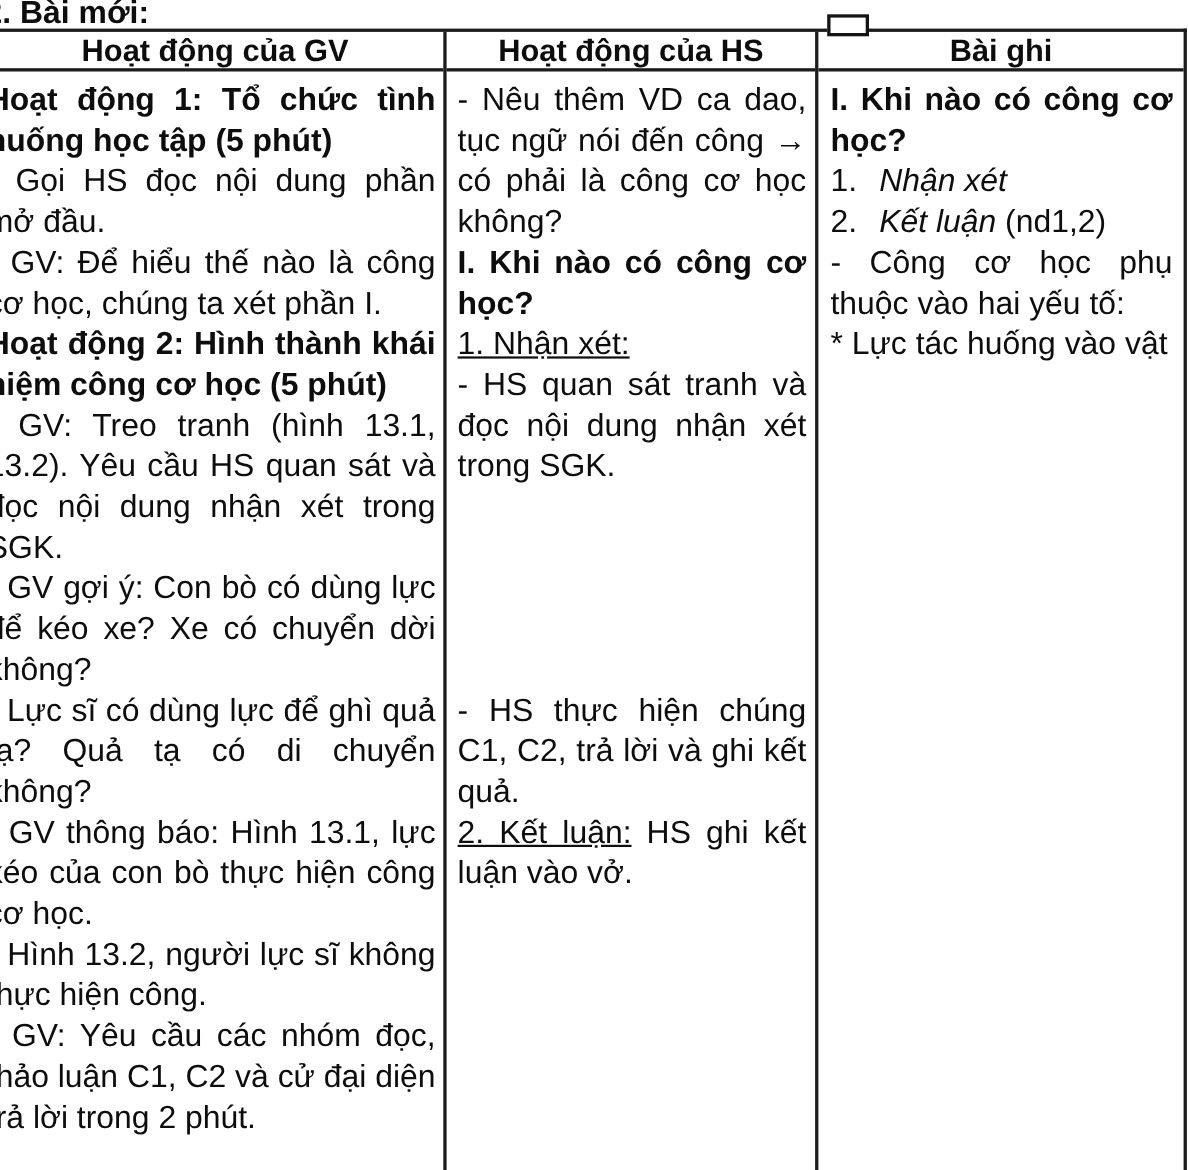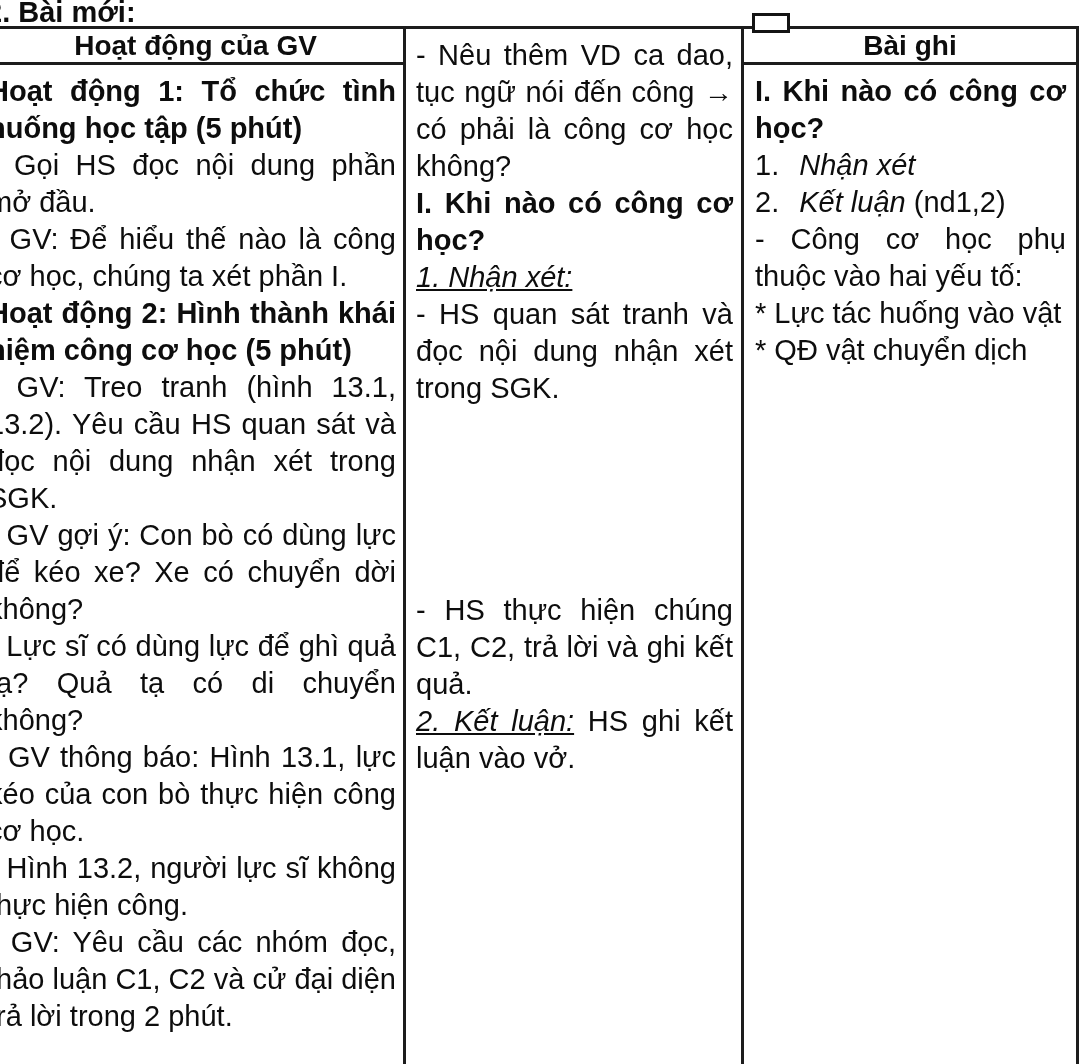--- a/index.html
+++ b/index.html
@@ -51,21 +51,21 @@
     flex: 1;
     font-size: 29px;
     line-height: 37px;
     text-align: justify;
   }
   .cell-gv { padding: 8px 7px 0 0; }
   .cell-hs { padding: 8px 8px 0 10px; }
   .cell-bg { padding: 8px 10px 0 11px; }
   .cell p { margin: 0; text-align: justify; }
   .b  { font-weight: bold; }
-  .iu { font-style: italic; text-decoration: underline; }
+  .iu { text-decoration: underline; }
   .bi { font-weight: normal; font-style: italic; margin-left: 12px; }
   .gap-hs { height: 185px; }
   .offset-bg { margin-top: 226px; }
   .mini-box {
     position: absolute;
     left: 752px;
     top: 13px;
     width: 32px;
     height: 14px;
     background: #ffffff;
@@ -94,37 +94,37 @@
         <p>- GV: Treo tranh (hình 13.1, 13.2). Yêu cầu HS quan sát và đọc nội dung nhận xét trong SGK.</p>
         <p>- GV gợi ý: Con bò có dùng lực để kéo xe? Xe có chuyển dời không?</p>
         <p>- Lực sĩ có dùng lực để ghì quả tạ? Quả tạ có di chuyển không?</p>
         <p>- GV thông báo: Hình 13.1, lực kéo của con bò thực hiện công cơ học.</p>
         <p>- Hình 13.2, người lực sĩ không thực hiện công.</p>
         <p>- GV: Yêu cầu các nhóm đọc, thảo luận C1, C2 và cử đại diện trả lời trong 2 phút.</p>
       </div>
     </div>
 
     <div class="col col-hs col-divider">
+      <div class="hdr">Hoạt động của HS</div>
       <div class="cell cell-hs">
         <p>- Nêu thêm VD ca dao, tục ngữ nói đến công → có phải là công cơ học không?</p>
         <p class="b">I. Khi nào có công cơ học?</p>
         <p class="iu">1. Nhận xét:</p>
         <p>- HS quan sát tranh và đọc nội dung nhận xét trong SGK.</p>
         <div class="gap-hs"></div>
         <p>- HS thực hiện chúng C1, C2, trả lời và ghi kết quả.</p>
         <p><span class="iu">2. Kết luận:</span><span> HS ghi kết luận vào vở.</span></p>
       </div>
     </div>
 
     <div class="col col-bg">
       <div class="hdr">Bài ghi</div>
       <div class="cell cell-bg">
         <p class="b offset-bg">I. Khi nào có công cơ học?</p>
         <p><span>1. </span><span class="bi">Nhận xét</span><span></span></p>
         <p><span>2. </span><span class="bi">Kết luận</span><span> (nd1,2)</span></p>
         <p>- Công cơ học phụ thuộc vào hai yếu tố:</p>
         <p>* Lực tác huống vào vật</p>
-        <p>* QĐ vật chuyển dịch</p>
       </div>
     </div>
 
   </div>
 </div>
 
 </body></html>

